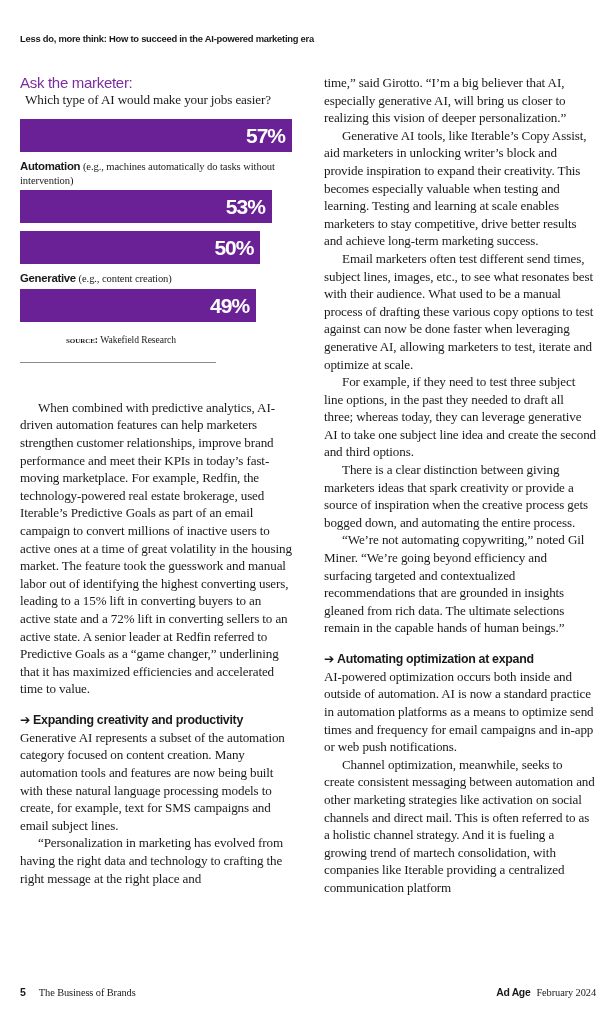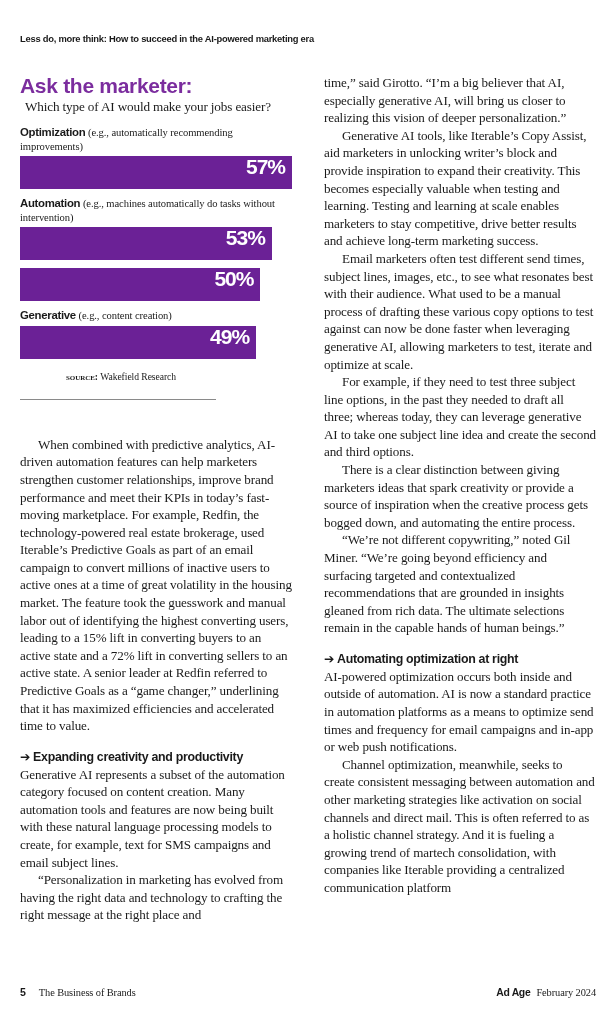--- a/index.html
+++ b/index.html
@@ -46,22 +46,22 @@
     position: absolute;
     top: 0;
     width: 272px;
   }
   .col-left  { left: 0; }
   .col-right { left: 304px; }
 
   
   .ask-title {
     font-family: "Liberation Sans", sans-serif;
-    font-weight: bold;
-    font-size: 21px;
+    font-weight: normal;
+    font-size: 15px;
     color: #7B2D9E;
     letter-spacing: -0.3px;
     margin: 0 0 1px 0;
     line-height: 1.15;
   }
   .ask-sub {
     font-family: "Liberation Serif", serif;
     font-size: 13.2px;
     line-height: 1.22;
     margin: 0 0 11px 5px;
@@ -84,21 +84,21 @@
   }
   .bar-label .desc {
     font-family: "Liberation Serif", serif;
     font-size: 10.6px;
   }
 
   .bar {
     height: 33px;
     background: #6B2196;
     display: flex;
-    align-items: flex-start;
+    align-items: center;
     justify-content: flex-end;
     box-sizing: border-box;
     padding-right: 7px;
   }
   .bar .value {
     font-family: "Liberation Sans", sans-serif;
     font-weight: bold;
     font-size: 21px;
     color: #ffffff;
     letter-spacing: -1px;
@@ -194,24 +194,20 @@
 
   <div class="columns">
 
     <div class="col col-left">
 
       <div>
         <div class="ask-title">Ask the marketer:</div>
         <div class="ask-sub">Which type of AI would make your jobs easier?</div>
 
         <div class="bar-group">
-          <div class="bar-label">
-            <span class="cat">Optimization</span>
-            <span class="desc">(e.g., automatically recommending improvements)</span>
-          </div>
           <div class="bar" style="width:100%">
             <span class="value">57%</span>
           </div>
         </div>
 
         <div class="bar-group">
           <div class="bar-label">
             <span class="cat">Automation</span>
             <span class="desc">(e.g., machines automatically do tasks without intervention)</span>
           </div>
@@ -257,24 +253,24 @@
 
     </div>
 
     <div class="col col-right">
       <div class="body-copy">
         <p class="no-indent">time,” said Girotto. “I’m a big believer that AI, especially generative AI, will bring us closer to realizing this vision of deeper personalization.”</p>
         <p>Generative AI tools, like Iterable’s Copy Assist, aid marketers in unlocking writer’s block and provide inspiration to expand their creativity. This becomes especially valuable when testing and learning. Testing and learning at scale enables marketers to stay competitive, drive better results and achieve long-term marketing success.</p>
         <p>Email marketers often test different send times, subject lines, images, etc., to see what resonates best with their audience. What used to be a manual process of drafting these various copy options to test against can now be done faster when leveraging generative AI, allowing marketers to test, iterate and optimize at scale.</p>
         <p>For example, if they need to test three subject line options, in the past they needed to draft all three; whereas today, they can leverage generative AI to take one subject line idea and create the second and third options.</p>
         <p>There is a clear distinction between giving marketers ideas that spark creativity or provide a source of inspiration when the creative process gets bogged down, and automating the entire process.</p>
-        <p>“We’re not different copywriting,” noted Gil Miner. “We’re going beyond efficiency and surfacing targeted and contextualized recommendations that are grounded in insights gleaned from rich data. The ultimate selections remain in the capable hands of human beings.”</p>
+        <p>“We’re not automating copywriting,” noted Gil Miner. “We’re going beyond efficiency and surfacing targeted and contextualized recommendations that are grounded in insights gleaned from rich data. The ultimate selections remain in the capable hands of human beings.”</p>
 
         <div class="subhead">
-          <span class="arrow">➔</span><span>Automating optimization at right</span>
+          <span class="arrow">➔</span><span>Automating optimization at expand</span>
         </div>
 
         <p class="no-indent">AI-powered optimization occurs both inside and outside of automation. AI is now a standard practice in automation platforms as a means to optimize send times and frequency for email campaigns and in-app or web push notifications.</p>
         <p>Channel optimization, meanwhile, seeks to create consistent messaging between automation and other marketing strategies like activation on social channels and direct mail. This is often referred to as a holistic channel strategy. And it is fueling a growing trend of martech consolidation, with companies like Iterable providing a centralized communication platform</p>
       </div>
     </div>
 
   </div>
 
   <div class="footer">

